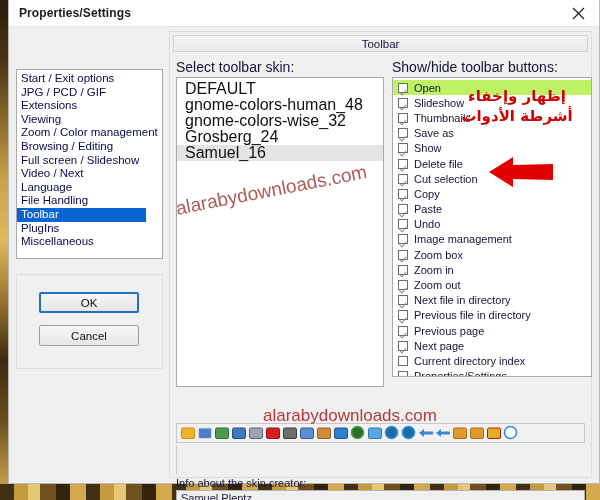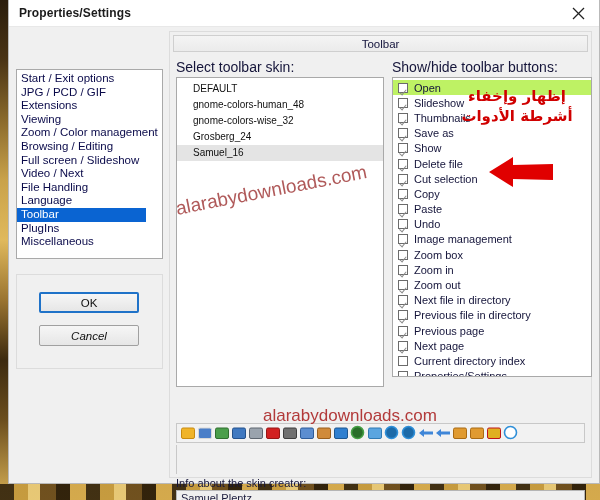--- a/index.html
+++ b/index.html
@@ -79,21 +79,21 @@
   }
   .dlg-btn {
     position: absolute; left: 22px; width: 100px; height: 21px;
     background: linear-gradient(180deg,#f6f6f6,#e6e6e6);
     border: 1px solid #a0a0a0; border-radius: 2px;
     font-family: "Liberation Sans", sans-serif;
     font-size: 11.5px; color: #101010; cursor: pointer;
     display: flex; align-items: center; justify-content: center;
   }
   .dlg-btn.ok { top: 17px; border: 2px solid #1f72c8; }
-  .dlg-btn.cancel { top: 50px; font-style: italic; }
+  .dlg-btn.cancel { top: 50px; }
 
   
   .main-group {
     position: absolute; left: 160px; top: 4px; right: 7px; bottom: 6px;
     background: #f0f0f0; border: 1px solid #dcdcdc;
   }
   .group-title {
     margin: 3px 3px 0 3px; height: 17px;
     background: linear-gradient(180deg,#f4f4f4,#ebebeb);
     border: 1px solid #cfcfcf;
@@ -107,22 +107,22 @@
   }
   .skin-col { position: absolute; left: 6px; top: 0; width: 208px; }
   .btns-col { position: absolute; left: 222px; top: 0; width: 200px; }
 
   .listbox {
     background: #fff; border: 1px solid #a9a9a9; overflow: hidden;
     position: relative;
   }
   .skin-list { height: 310px; padding-top: 3px; }
   .skin-item {
-    font-size: 10px; line-height: 16px; color: #101010;
-    padding-left: 16px; white-space: nowrap; cursor: pointer;
+    font-size: 16px; line-height: 16px; color: #101010;
+    padding-left: 8px; white-space: nowrap; cursor: pointer;
   }
   .skin-item.sel { background: #e4e4e4; }
 
   .chk-list { height: 300px; padding-top: 2px; }
   .chk-row {
     display: flex; align-items: center; height: 15.2px;
     padding-left: 5px; cursor: pointer;
   }
   .chk-row.hl { background: #bef264; }
   .chk-box {
@@ -211,22 +211,22 @@
     <div class="left-col">
       <div class="cat-list listbox" id="cat-list">
           <div class="cat-item"><span>Start / Exit options</span></div>
           <div class="cat-item"><span>JPG / PCD / GIF</span></div>
           <div class="cat-item"><span>Extensions</span></div>
           <div class="cat-item"><span>Viewing</span></div>
           <div class="cat-item"><span>Zoom / Color management</span></div>
           <div class="cat-item"><span>Browsing / Editing</span></div>
           <div class="cat-item"><span>Full screen / Slideshow</span></div>
           <div class="cat-item"><span>Video / Next</span></div>
+          <div class="cat-item"><span>Language</span></div>
           <div class="cat-item"><span>File Handling</span></div>
-          <div class="cat-item"><span>Language</span></div>
           <div class="cat-item sel"><span>Toolbar</span></div>
           <div class="cat-item"><span>PlugIns</span></div>
           <div class="cat-item"><span>Miscellaneous</span></div>
         </div>
       <div class="btn-panel">
         <div class="dlg-btn ok">OK</div>
         <div class="dlg-btn cancel">Cancel</div>
       </div>
     </div>
 

